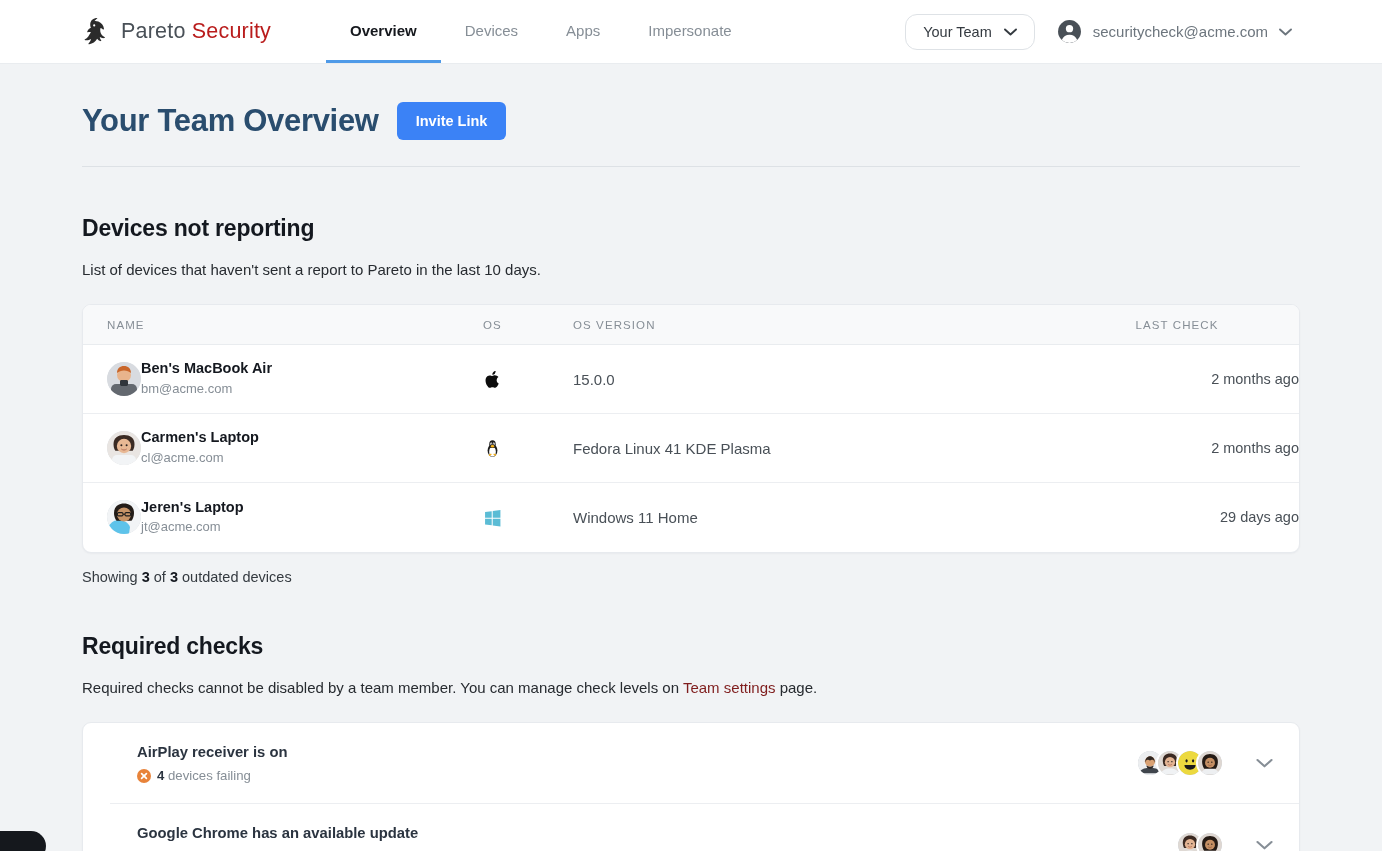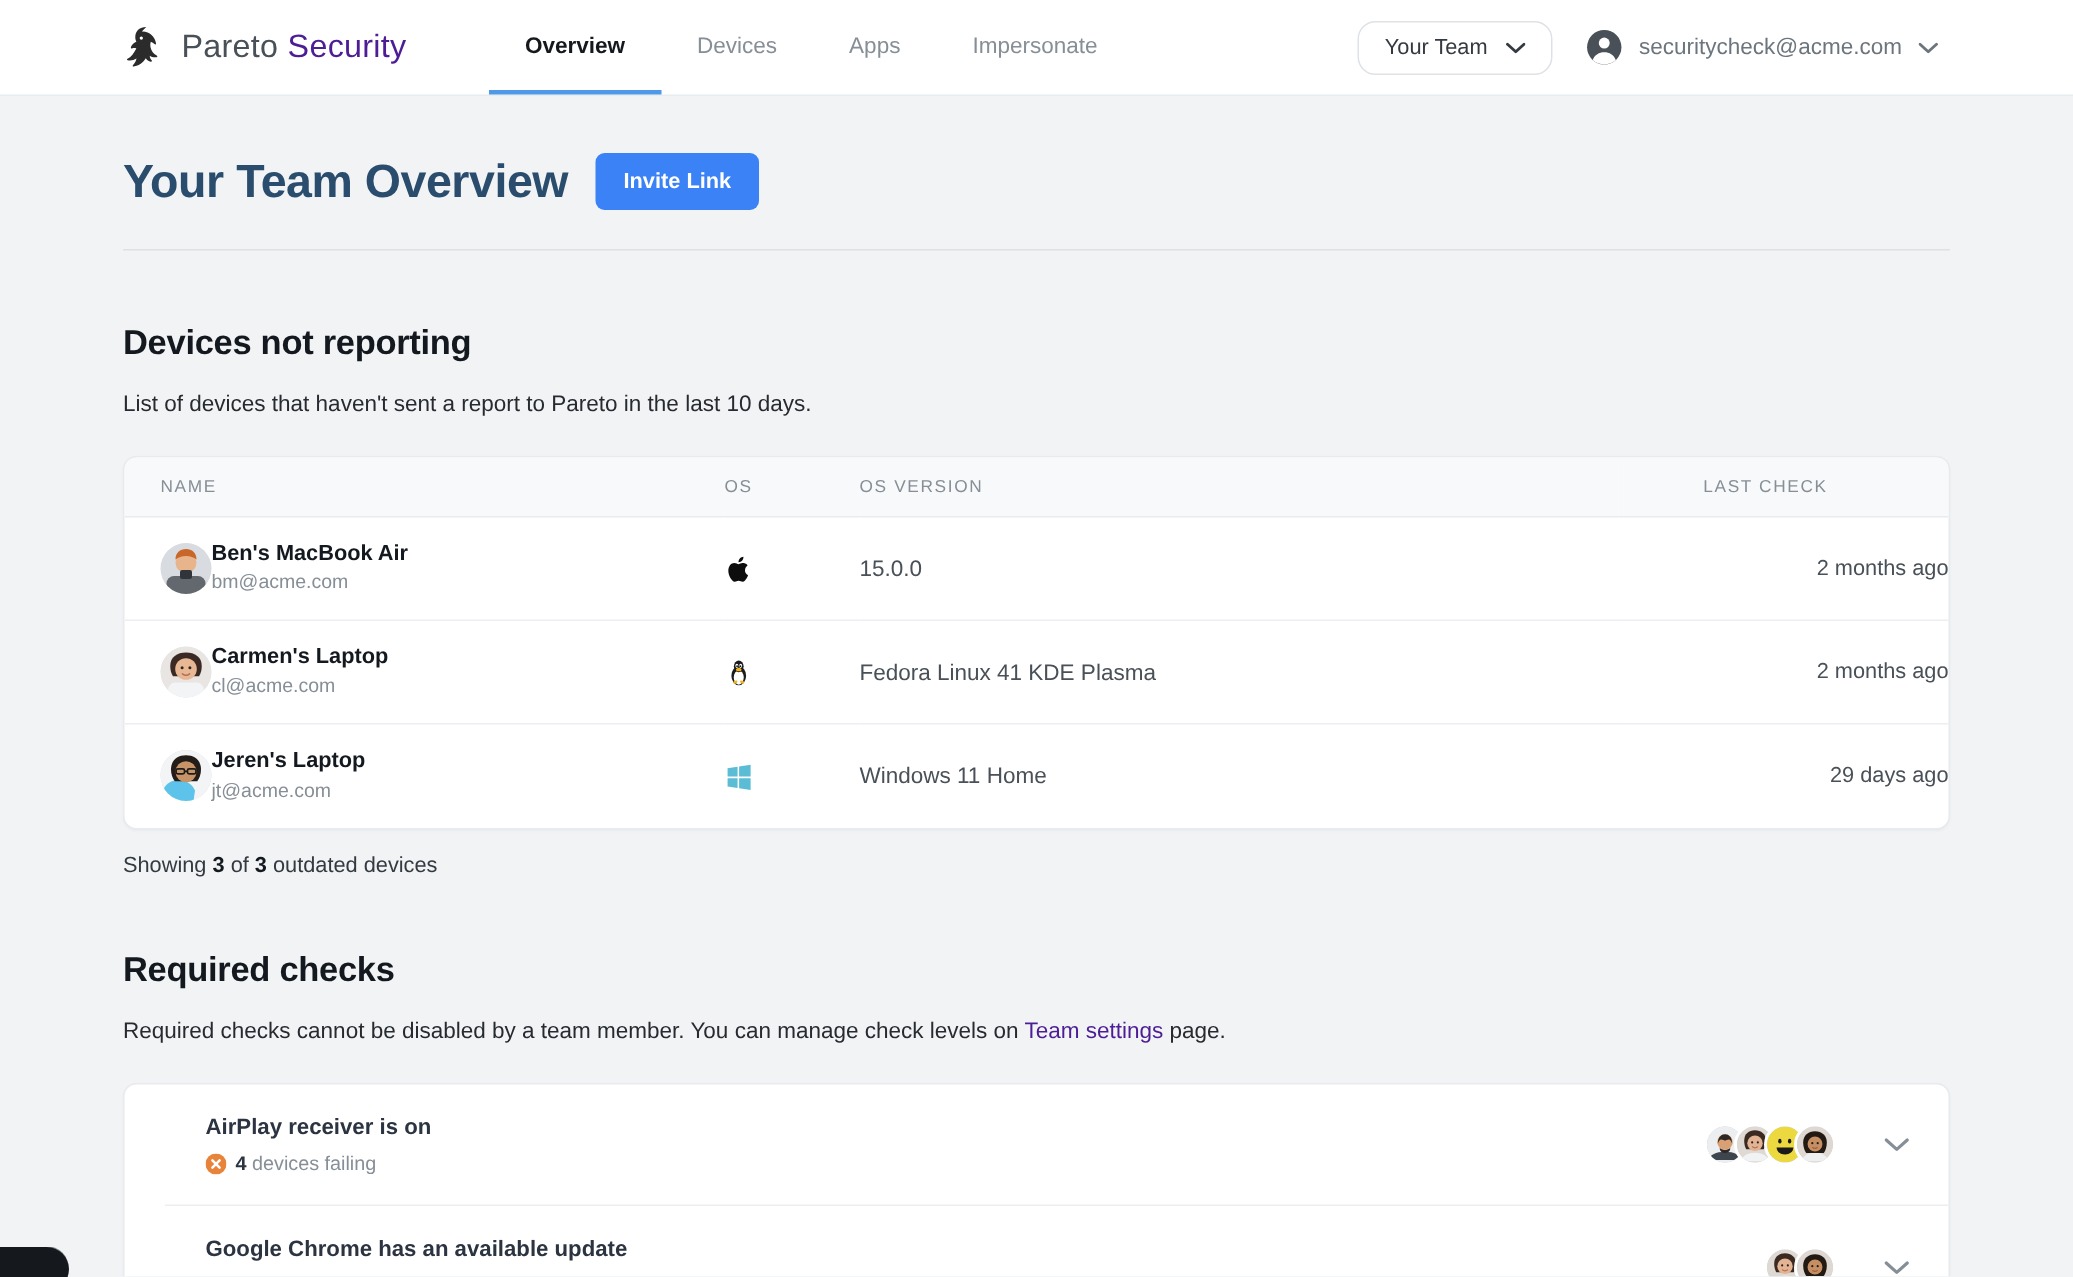--- a/index.html
+++ b/index.html
@@ -31,21 +31,21 @@
     width: 26px; height: 30px;
     display: block;
   }
   .brand-text {
     font-size: 21.5px;
     letter-spacing: 0.2px;
     color: #495057;
     font-weight: 400;
     white-space: nowrap;
   }
-  .brand-text .accent { color: #4c1d95; }
+  .brand-text .accent { color: #b91c1c; }
 
   .nav-links {
     display: flex;
     align-items: stretch;
     margin-left: 55px;
   }
   .nav-link {
     display: flex;
     align-items: center;
     padding: 0 24px;
@@ -135,21 +135,21 @@
     font-size: 23px;
     font-weight: 700;
     color: #14181f;
     letter-spacing: -0.2px;
   }
   .section-desc {
     margin-top: 19px;
     font-size: 15px;
     color: #272b30;
   }
-  .section-desc a { color: #4c1d95; text-decoration: none; }
+  .section-desc a { color: #7f1d1d; text-decoration: none; }
 
   
   .table-card {
     margin-top: 26px;
     background: #ffffff;
     border: 1px solid #e7eaee;
     border-radius: 9px;
     overflow: hidden;
     box-shadow: 0 1px 2px rgba(16,24,40,0.04);
   }

